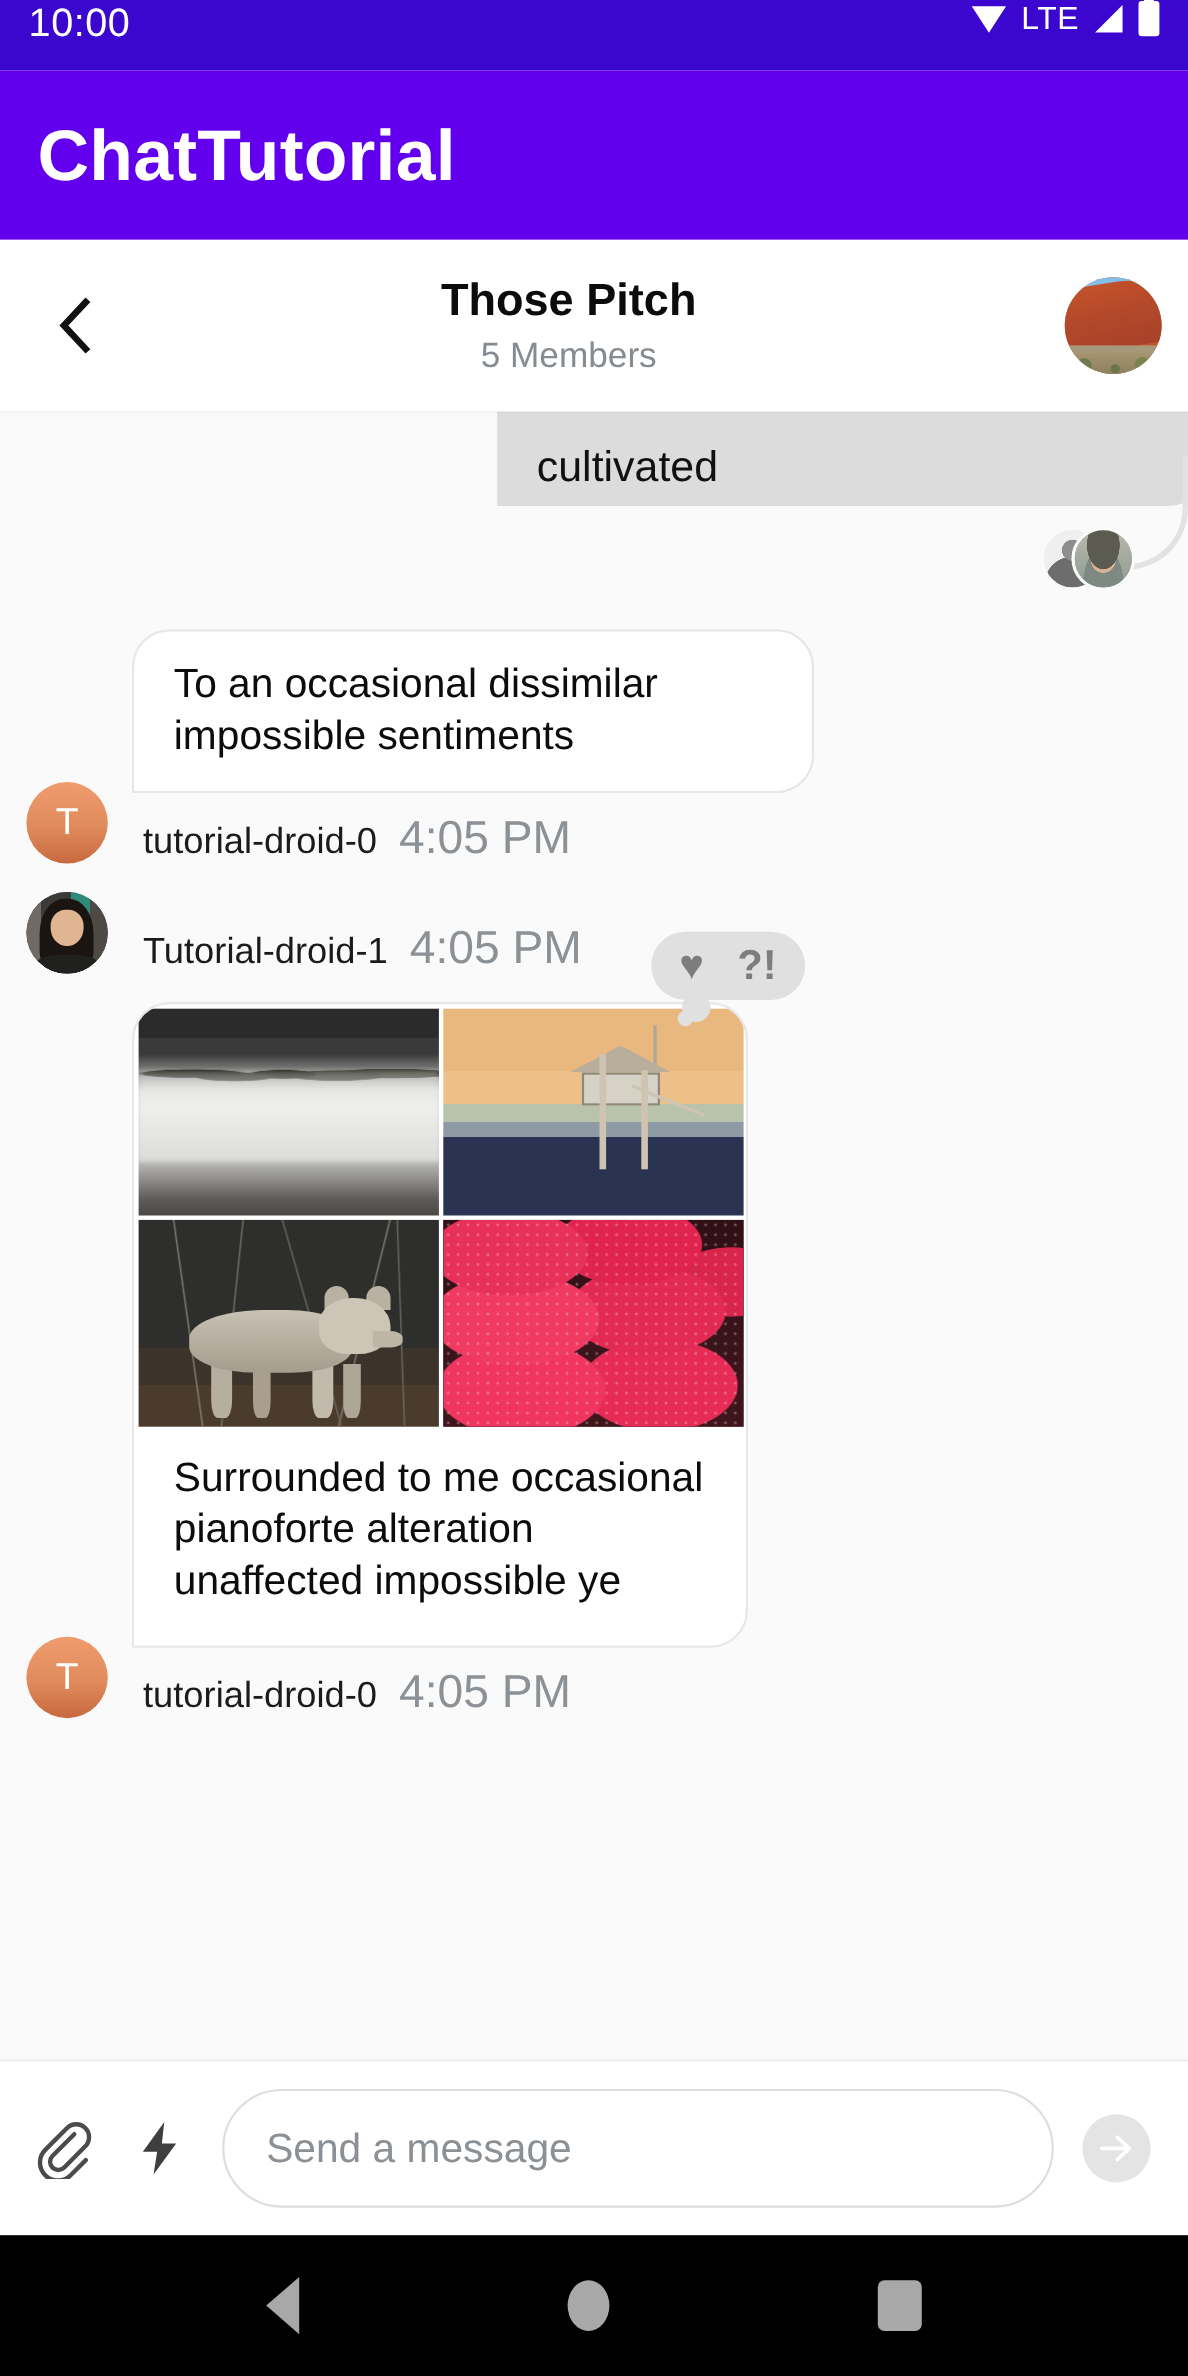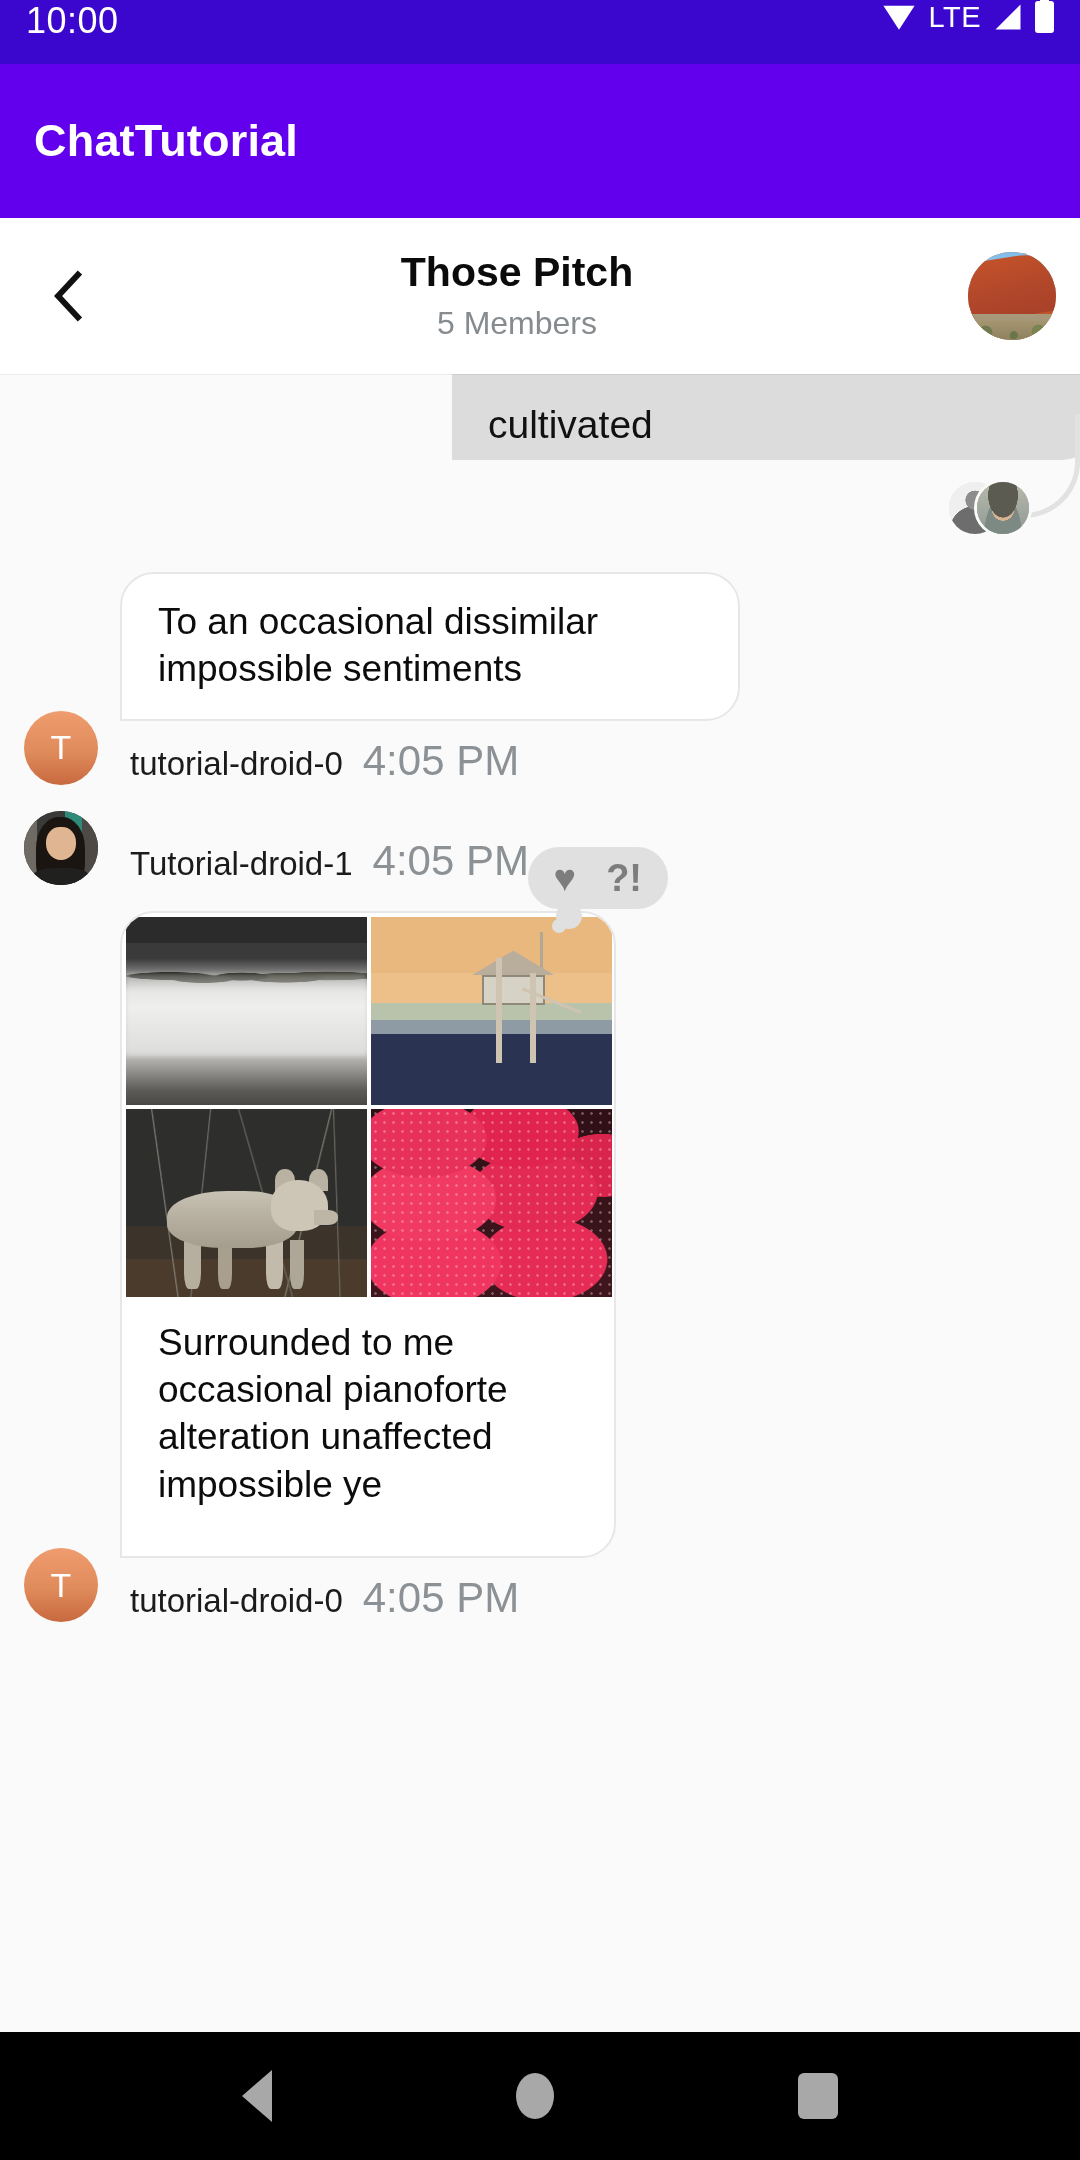--- a/index.html
+++ b/index.html
@@ -35,21 +35,21 @@
     width: 9px; height: 5px; background: #fff; border-radius: 2px 2px 0 0;
   }
 
   
   .app-bar {
     height: 154px; flex: 0 0 154px;
     background: #6200ee;
     display: flex; align-items: center;
     padding: 0 34px;
   }
-  .app-title { color: #fff; font-size: 45px; font-weight: 700; letter-spacing: .2px; }
+  .app-title { color: #fff; font-size: 65px; font-weight: 700; letter-spacing: .2px; }
 
   
   .channel-header {
     height: 156px; flex: 0 0 156px;
     background: #ffffff;
     display: flex; align-items: center;
     padding: 0 24px 0 30px;
     position: relative;
     box-shadow: 0 1px 0 rgba(0,0,0,.06);
     z-index: 3;
@@ -175,22 +175,22 @@
   .bubble-text { font-size: 37px; line-height: 1.28; color: #0c0c0c; }
   .msg-meta { display: flex; align-items: baseline; gap: 20px; margin: 16px 0 0 10px; }
   .msg-sender { font-size: 33px; color: #1b1b1b; }
   .msg-time { font-size: 42px; color: #8c9195; }
 
   
   .attach-bubble {
     background: #ffffff;
     border: 2px solid #e7e7e7;
     border-radius: 34px 34px 34px 0;
-    width: 496px; overflow: hidden; position: relative;
-    padding-bottom: 22px;
+    width: 560px; overflow: hidden; position: relative;
+    padding-bottom: 9px;
   }
   .img-grid { display: grid; grid-template-columns: 1fr 1fr; gap: 4px; padding: 4px 2px 0 4px; }
   .img-cell { width: 100%; height: 188px; position: relative; overflow: hidden; background: #999; }
 
   
   .im-fog { background: linear-gradient(180deg,#2b2b2b 0 14%, #3a3a3a 14% 22%, #d9d9d7 40%, #cfcfcd 70%, #5e5c58 92%, #4a4845 100%); }
   .im-fog::before { content:""; position:absolute; left:0; right:0; top:22%; height:16%;
     background: radial-gradient(ellipse at 18% 60%, #14140f 0 14%, transparent 16%),
                 radial-gradient(ellipse at 32% 70%, #1b1b14 0 12%, transparent 14%),
                 radial-gradient(ellipse at 48% 62%, #101009 0 14%, transparent 16%),
@@ -440,20 +440,40 @@
 
         <div class="msg-meta">
           <span class="msg-sender">tutorial-droid-0</span>
           <span class="msg-time">4:05 PM</span>
         </div>
       </div>
     </div>
 
   </div>
 
+  <div class="composer">
+    <div class="comp-icon">
+      <svg viewBox="0 0 24 24" width="56" height="56">
+        <path d="M16.5 6.5 L8 15 a3.2 3.2 0 0 0 4.6 4.5 l8.2-8.3 a5 5 0 0 0-7.1-7.1 L5.2 12.6 a7 7 0 0 0 9.9 9.9 L21 16.6" fill="none" stroke="#4b4b4b" stroke-width="1.7" stroke-linecap="round"></path>
+      </svg>
+    </div>
+    <div class="comp-icon">
+      <svg viewBox="0 0 24 24" width="52" height="52">
+        <path d="M14 1 L5 13.5 L11 13.5 L9.5 23 L19 10 L13 10 Z" fill="#3f3f3f"></path>
+      </svg>
+    </div>
+    <div class="comp-input">
+      <span class="comp-placeholder">Send a message</span>
+    </div>
+    <div class="send-btn">
+      <svg viewBox="0 0 24 24" width="40" height="40">
+        <path d="M4 12 L18 12 M12.5 6 L19 12 L12.5 18" fill="none" stroke="#ffffff" stroke-width="2.1" stroke-linecap="round" stroke-linejoin="round"></path>
+      </svg>
+    </div>
+  </div>
 
   <div class="nav-bar">
     <div class="nav-back"></div>
     <div class="nav-home"></div>
     <div class="nav-recent"></div>
   </div>
 
 </div>
 
 </body></html>

